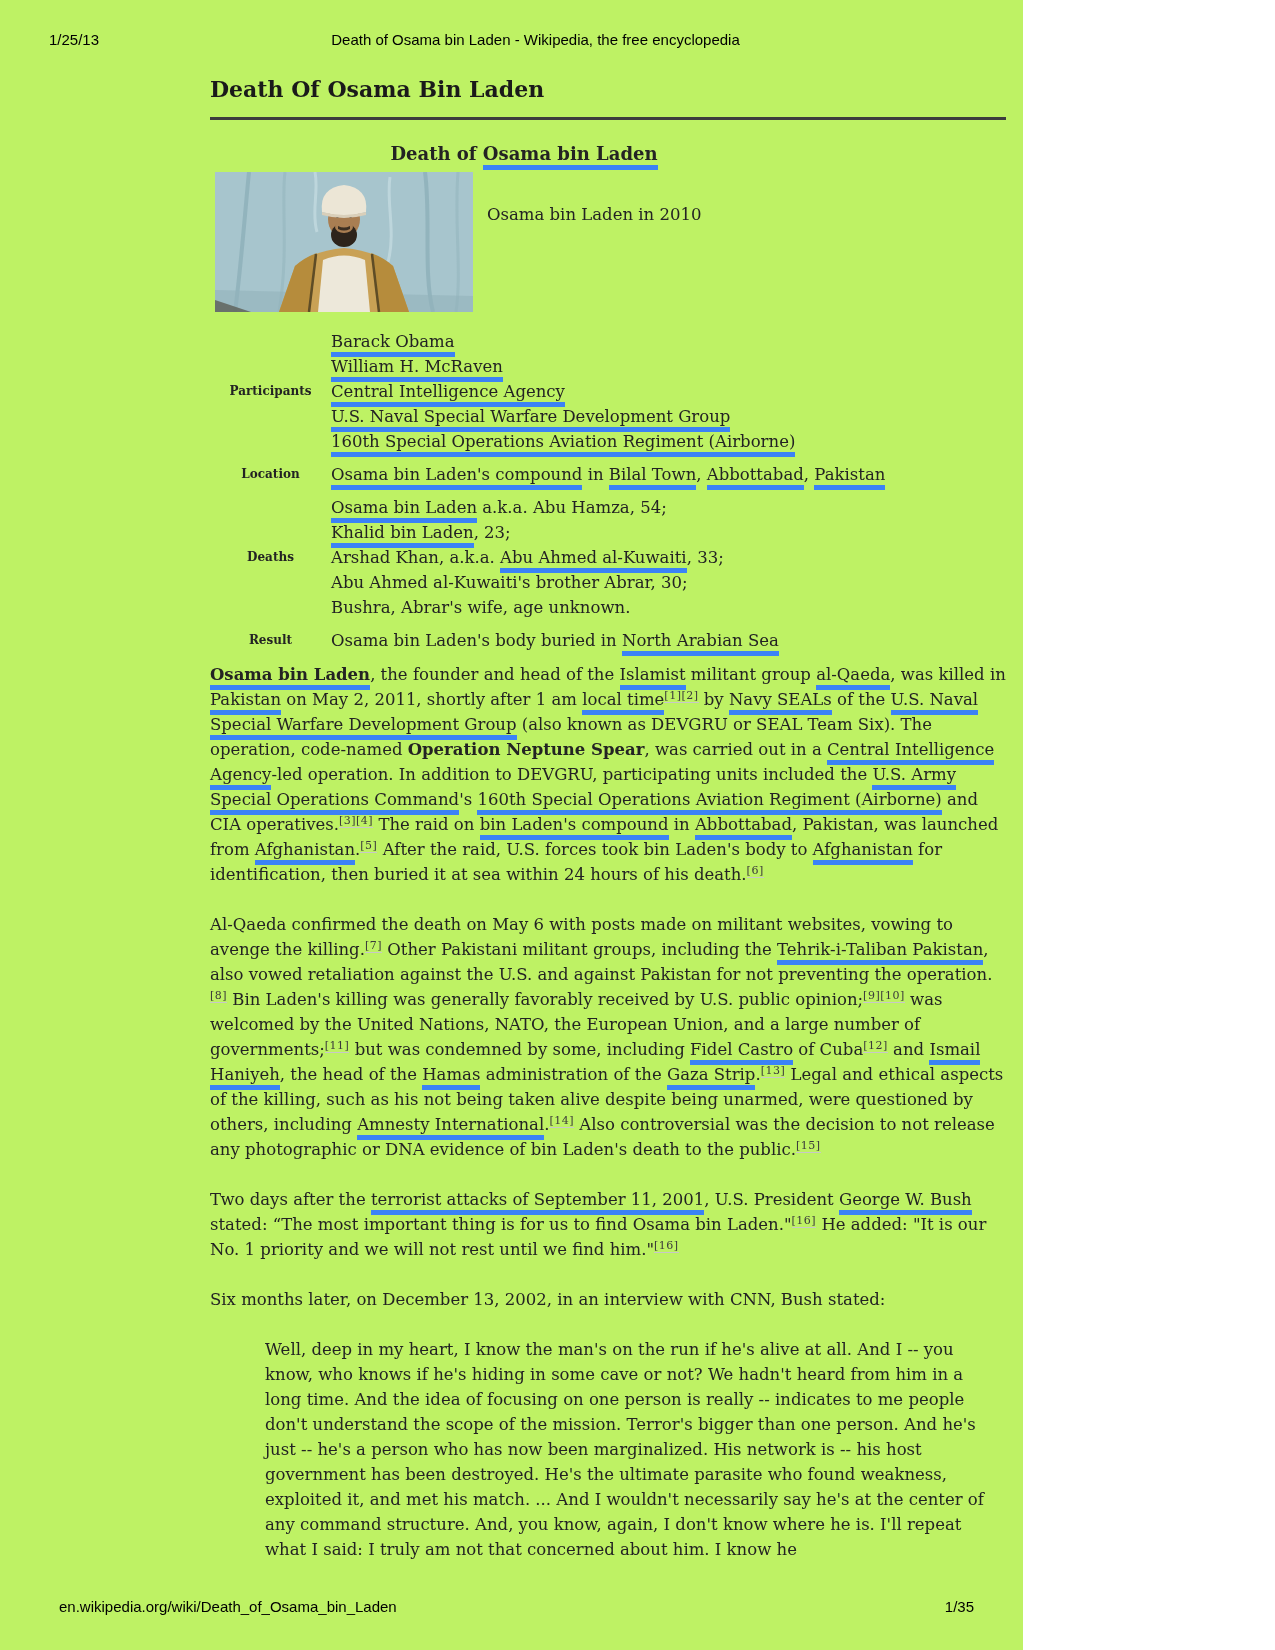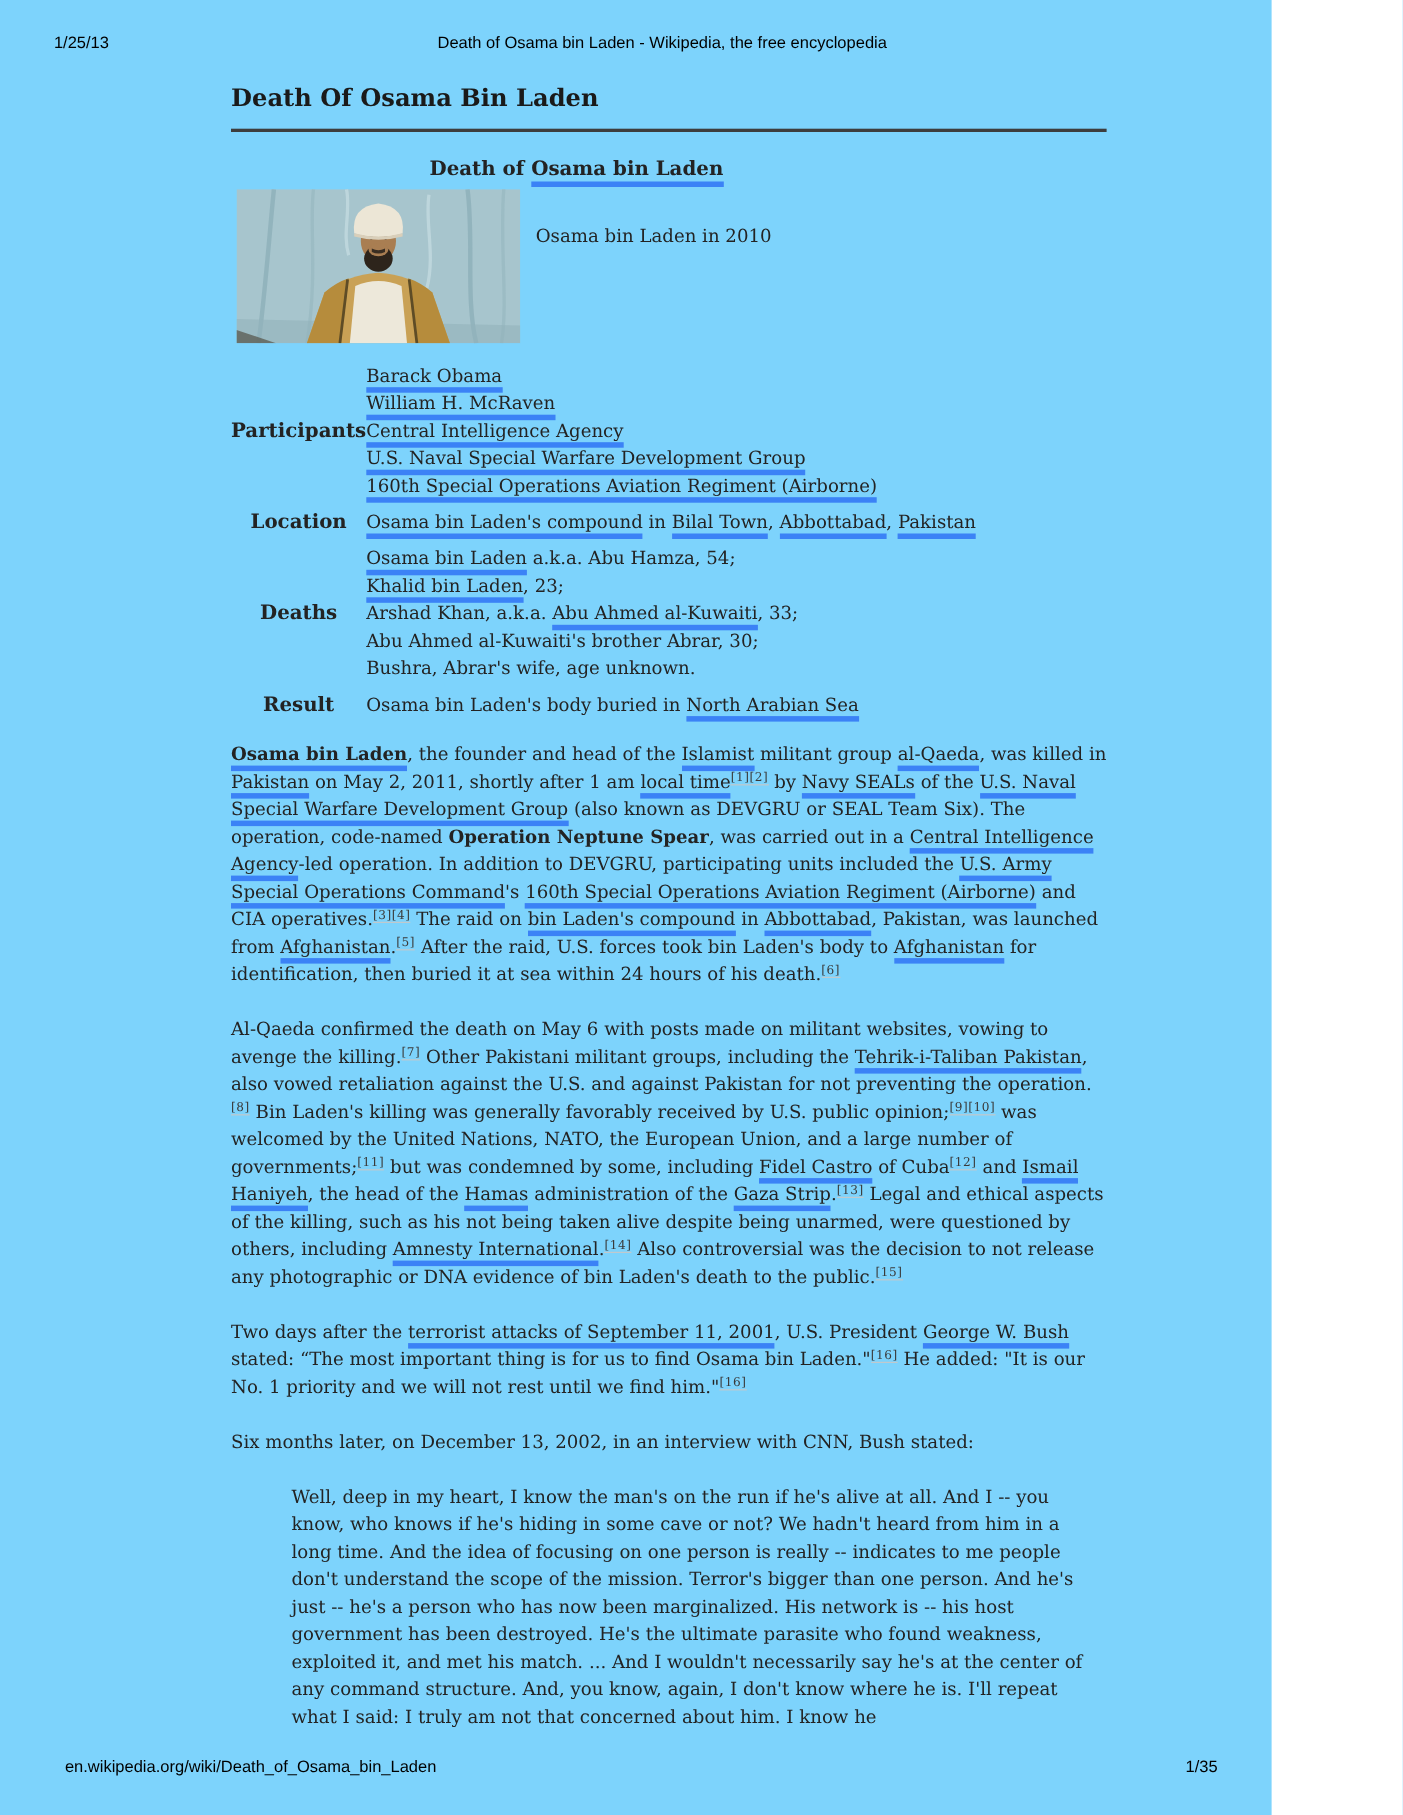--- a/index.html
+++ b/index.html
@@ -1,16 +1,16 @@
 <!DOCTYPE html>
 <html><head>
 <meta charset="utf-8">
 <style>
   html,body{margin:0;padding:0;background:#ffffff;}
-  .sheet{position:relative;width:1156px;height:1650px;background:#7dd3fc;overflow:hidden;
+  .sheet{position:relative;width:1023px;height:1650px;background:#bef264;overflow:hidden;
          font-family:"DejaVu Serif",serif;color:#232323;}
 
   
   .phead,.pfoot{position:absolute;left:0;right:0;font-family:"Liberation Sans",sans-serif;
                 font-size:15px;color:#000;}
   .phead{top:31px;}
   .ph-date{position:absolute;left:49px;top:0;}
   .ph-title{display:block;text-align:center;padding-left:48px;}
   .pfoot{top:1598px;}
   .pf-url{position:absolute;left:59px;top:0;}
@@ -28,26 +28,26 @@
           border-bottom:1px solid #c8c8c8;cursor:pointer;letter-spacing:.5px;}
 
   
   .infobox{margin-top:23px;}
   .ib-heading{width:628px;text-align:center;font-weight:bold;font-size:18px;line-height:22px;}
   .ib-imgrow{display:flex;align-items:flex-start;margin-top:7px;padding-left:5px;}
   .ib-photo{display:block;flex:0 0 auto;}
   .ib-caption{margin-left:14px;padding-top:30px;}
   table.ib-table{border-collapse:collapse;margin-top:13px;width:100%;}
   table.ib-table th{width:121px;text-align:center;vertical-align:middle;
-                    font-weight:bold;padding:4px 0;font-size:18px;line-height:25px;}
+                    font-weight:bold;padding:4px 0;font-size:12px;line-height:25px;}
   table.ib-table td{vertical-align:middle;padding:4px 0;line-height:25px;}
   .line{line-height:25px;}
 
   
-  #lead{margin-top:16px;}
+  #lead{margin-top:5px;}
   p.para{margin:0 0 25px 0;}
   h2{font-size:30px;line-height:36px;margin:20px 0 22px 0;font-weight:bold;color:#111;}
   blockquote.bq{margin:23px 0 0 55px;width:722px;padding:0;}
 </style>
 </head>
 <body>
 
 <div class="sheet">
 
   <div class="phead">

